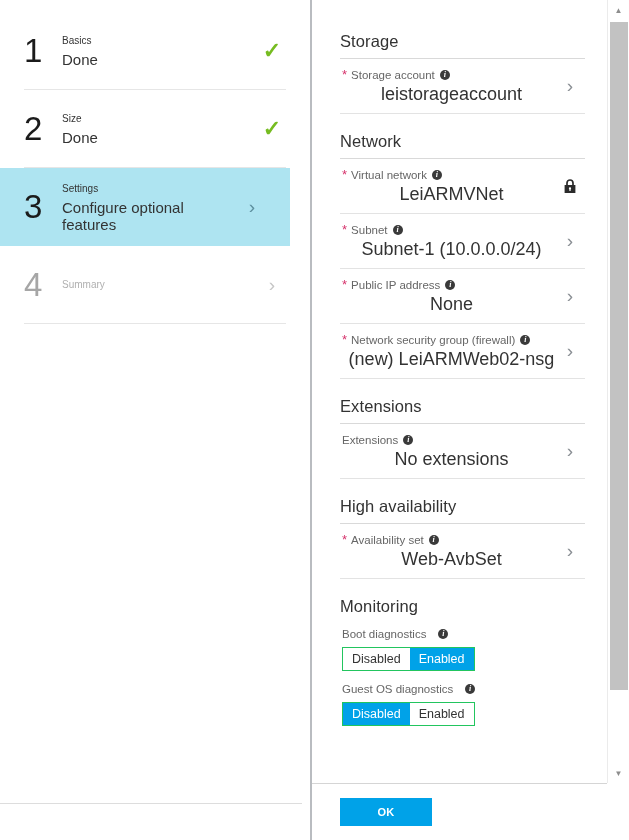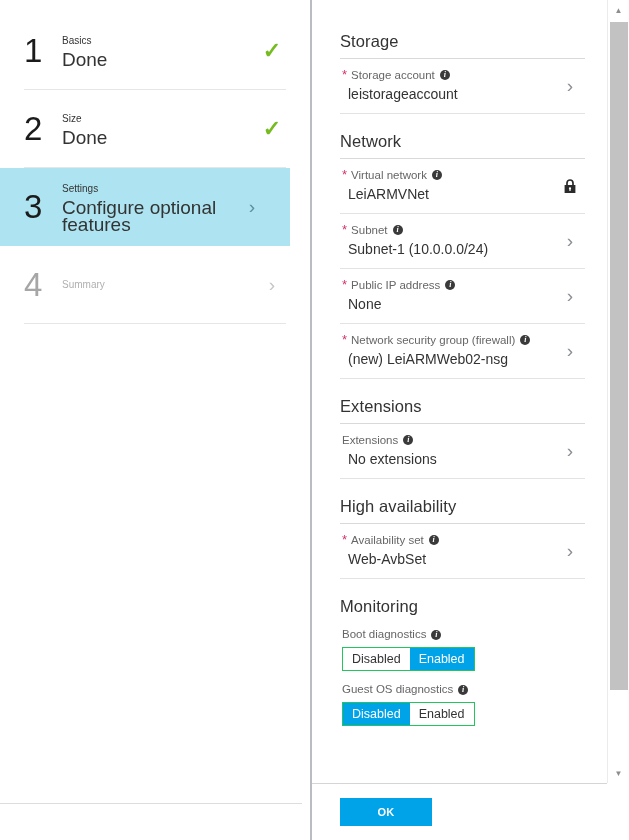--- a/index.html
+++ b/index.html
@@ -65,21 +65,21 @@
     flex-direction: column;
     justify-content: center;
     gap: 3px;
   }
   .step-title {
     font-size: 10px;
     color: #333333;
     line-height: 15px;
   }
   .step-sub {
-    font-size: 19px;
+    font-size: 15px;
     color: #333333;
     line-height: 17px;
   }
   .step.muted .step-title,
   .step.muted .step-sub { color: #b0b0b0; }
   .step-right {
     width: 28px;
     display: flex;
     align-items: center;
     justify-content: center;
@@ -174,24 +174,25 @@
     font-size: 8px;
     line-height: 10px;
     text-align: center;
     font-family: "Liberation Serif", serif;
     font-style: italic;
     font-weight: bold;
     margin-left: 2px;
     flex: none;
   }
   .field-value {
-    font-size: 14px;
+    font-size: 18px;
     color: #333333;
     padding-left: 6px;
     line-height: 18px;
+    text-align: center;
   }
   .field-action {
     width: 30px;
     display: flex;
     align-items: center;
     justify-content: center;
     flex: none;
   }
   .row-chev {
     color: #8a8f94;
@@ -203,22 +204,22 @@
     display: block;
     width: 14px;
     height: 16px;
   }
 
   
   .toggle-label {
     font-size: 11.5px;
     color: #666666;
     display: flex;
-    align-items: flex-end;
-    gap: 3px;
+    align-items: center;
+    gap: 10px;
     margin-top: 12px;
     margin-bottom: 7px;
     padding-left: 2px;
   }
   .toggle-group {
     display: inline-flex;
     border: 1px solid #22c55e;
     height: 24px;
     box-sizing: border-box;
     margin-left: 2px;

